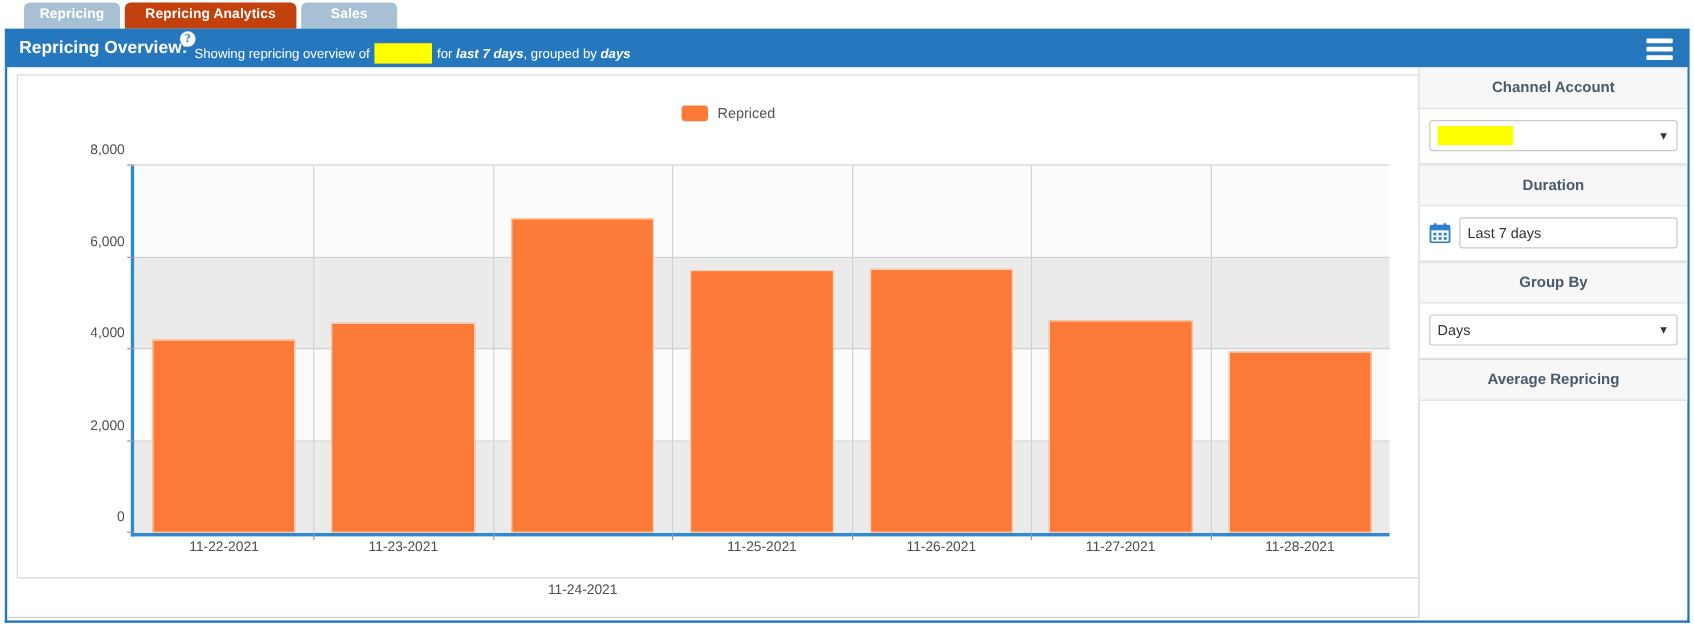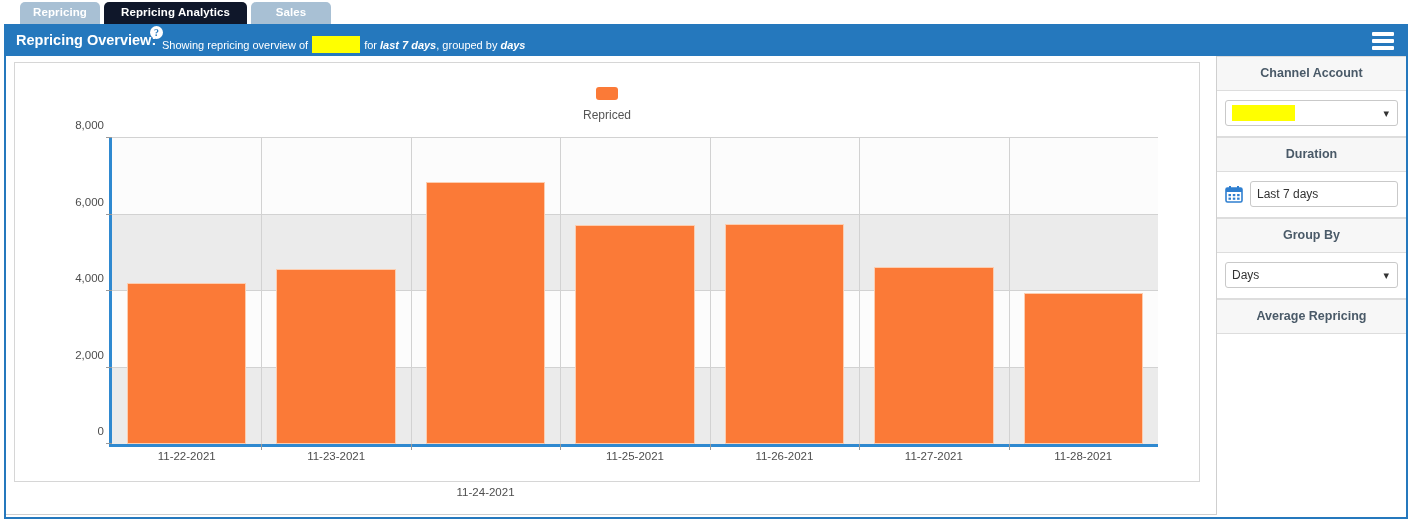--- a/index.html
+++ b/index.html
@@ -31,21 +31,21 @@
     font-size: 11.5px;
     font-weight: bold;
     border-radius: 5px 5px 0 0;
     box-sizing: border-box;
     color: #ffffff;
     letter-spacing: .1px;
     cursor: pointer;
     user-select: none;
   }
   .tab.inactive { background: #a8c0d4; }
-  .tab.active { background: #0f172a; }
+  .tab.active { background: #c2410c; }
   #tab-0 { left: 20px; width: 80px; }
   #tab-1 { left: 104px; width: 143px; }
   #tab-2 { left: 251px; width: 80px; }
 
   
   .headerbar {
     position: absolute;
     left: 4px; top: 24px;
     width: 1404px;
     height: 32px;
@@ -146,21 +146,20 @@
   .legend {
     position: absolute;
     left: 0; top: 24px;
     width: 100%;
     display: flex;
     justify-content: center;
     align-items: center;
     gap: 8px;
     font-size: 12px;
     color: #555555;
-    flex-direction: column;
   }
   .legend-swatch {
     width: 22px; height: 13px;
     background: #fb7a37;
     border-radius: 3px;
   }
 
   
   .plot {
     position: absolute;
@@ -226,21 +225,21 @@
     color: #4d4d4d;
     text-align: right;
     transform: translateX(-50%);
     white-space: nowrap;
   }
 
   
   .sidebar {
     position: absolute;
     right: 0; top: 0;
-    width: 190px;
+    width: 224px;
     height: 459px;
     border-left: 1px solid #cfcfcf;
     box-sizing: border-box;
     background: #ffffff;
   }
   .side-head {
     height: 33px;
     line-height: 33px;
     text-align: center;
     font-size: 12.5px;

